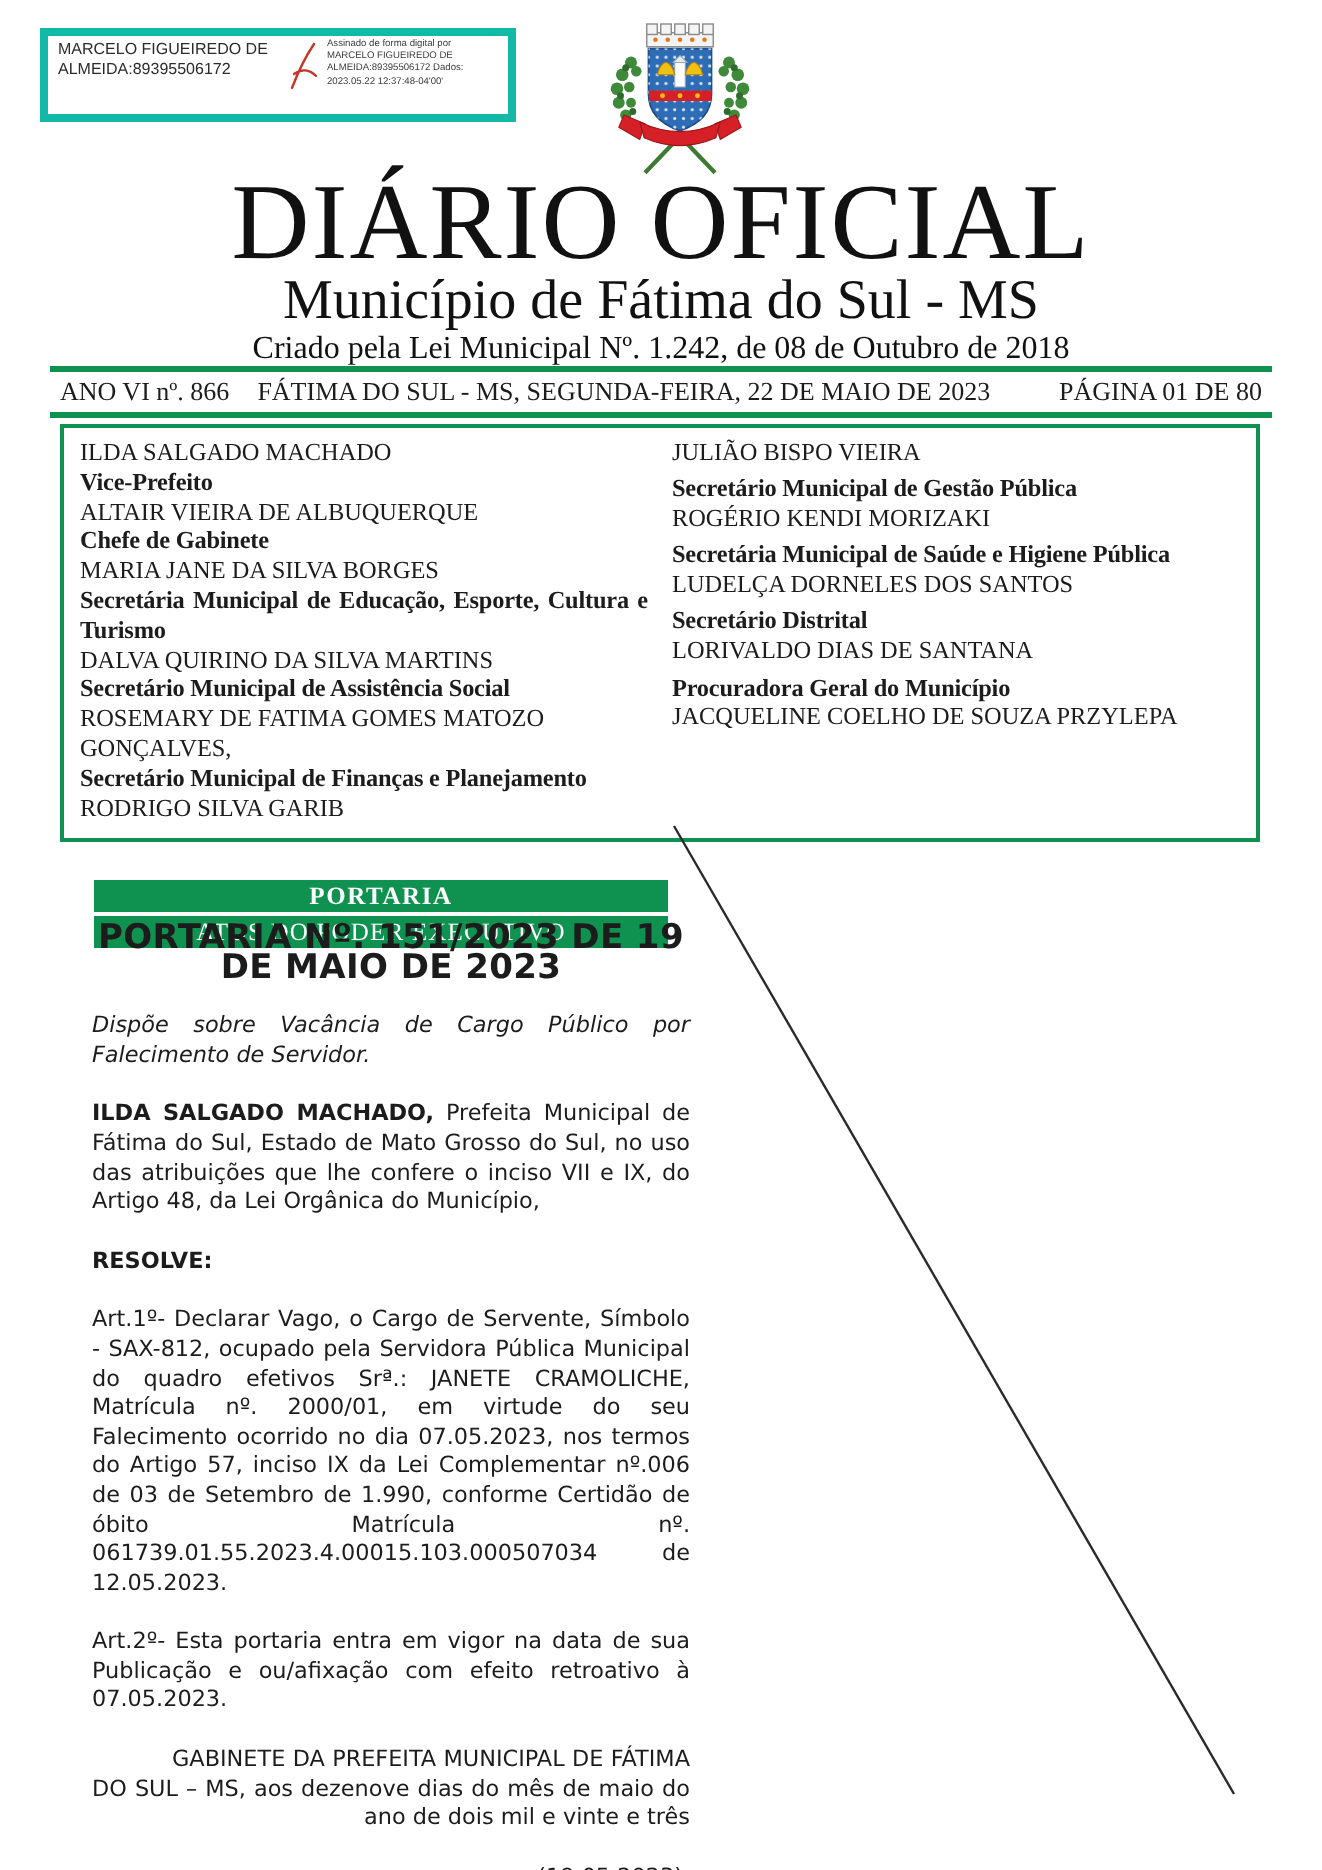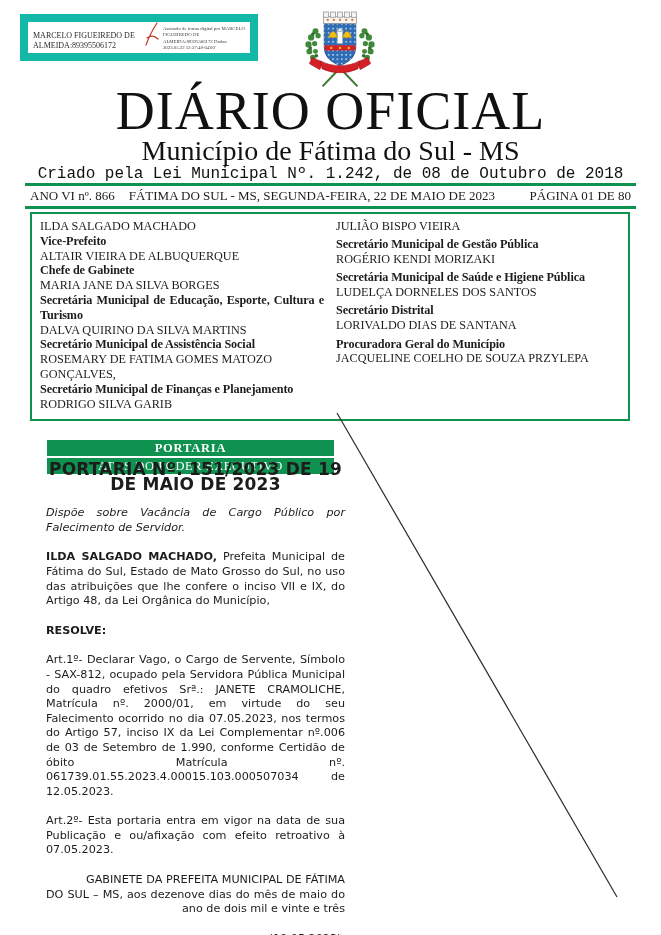--- a/index.html
+++ b/index.html
@@ -1,36 +1,36 @@
 <!DOCTYPE html>
 <html lang="pt"><head>
 <meta charset="utf-8">
 <style>
   html,body{margin:0;padding:0;background:#ffffff;}
   .page{position:relative;width:661px;height:935px;background:#fff;margin:0 auto;overflow:hidden;
         font-family:"Liberation Serif","DejaVu Serif",serif;color:#1c1c1c;}
 
   
-  .sig-box{position:absolute;left:20px;top:14px;width:238px;height:47px;border:8px solid #14b8a6;
-           display:flex;align-items:flex-end;gap:3px;padding:2px 5px;box-sizing:border-box;
-           font-family:Liberation Serif, serif;}
+  .sig-box{position:absolute;left:20px;top:14px;width:238px;height:47px;border:4px solid #14b8a6;
+           display:flex;align-items:flex-start;gap:3px;padding:2px 5px;box-sizing:border-box;
+           font-family:Liberation Sans, sans-serif;}
   .sig-name{width:121px;font-size:8px;line-height:10px;color:#2b2b2b;}
   .sig-flourish{flex:0 0 auto;}
   .sig-details{width:92px;font-size:4.8px;line-height:6.2px;color:#3c3c3c;}
 
   
   .crest{position:absolute;left:296px;top:5px;width:88px;height:84px;}
 
   
   .m-title{position:absolute;left:0;top:84px;width:100%;text-align:center;
            font-size:54px;line-height:54px;font-weight:400;letter-spacing:1px;color:#111;}
   .m-sub{position:absolute;left:0;top:137px;width:100%;text-align:center;
          font-size:28px;line-height:28px;color:#111;}
   .m-created{position:absolute;left:0;top:166px;width:100%;text-align:center;
-             font-size:16px;line-height:17px;color:#111;font-family:Liberation Mono, monospace;}
+             font-size:16px;line-height:17px;color:#111;}
 
   
   .info-bar{position:absolute;left:25px;top:183px;width:611px;box-sizing:border-box;
             border-top:3px solid #0f9150;border-bottom:3px solid #0f9150;
             padding:2px 5px 3px 5px;display:flex;justify-content:space-between;align-items:center;
             font-size:13px;line-height:15px;}
   .info-left{display:flex;gap:14px;}
 
   
   .officials{position:absolute;left:30px;top:212px;width:600px;box-sizing:border-box;

